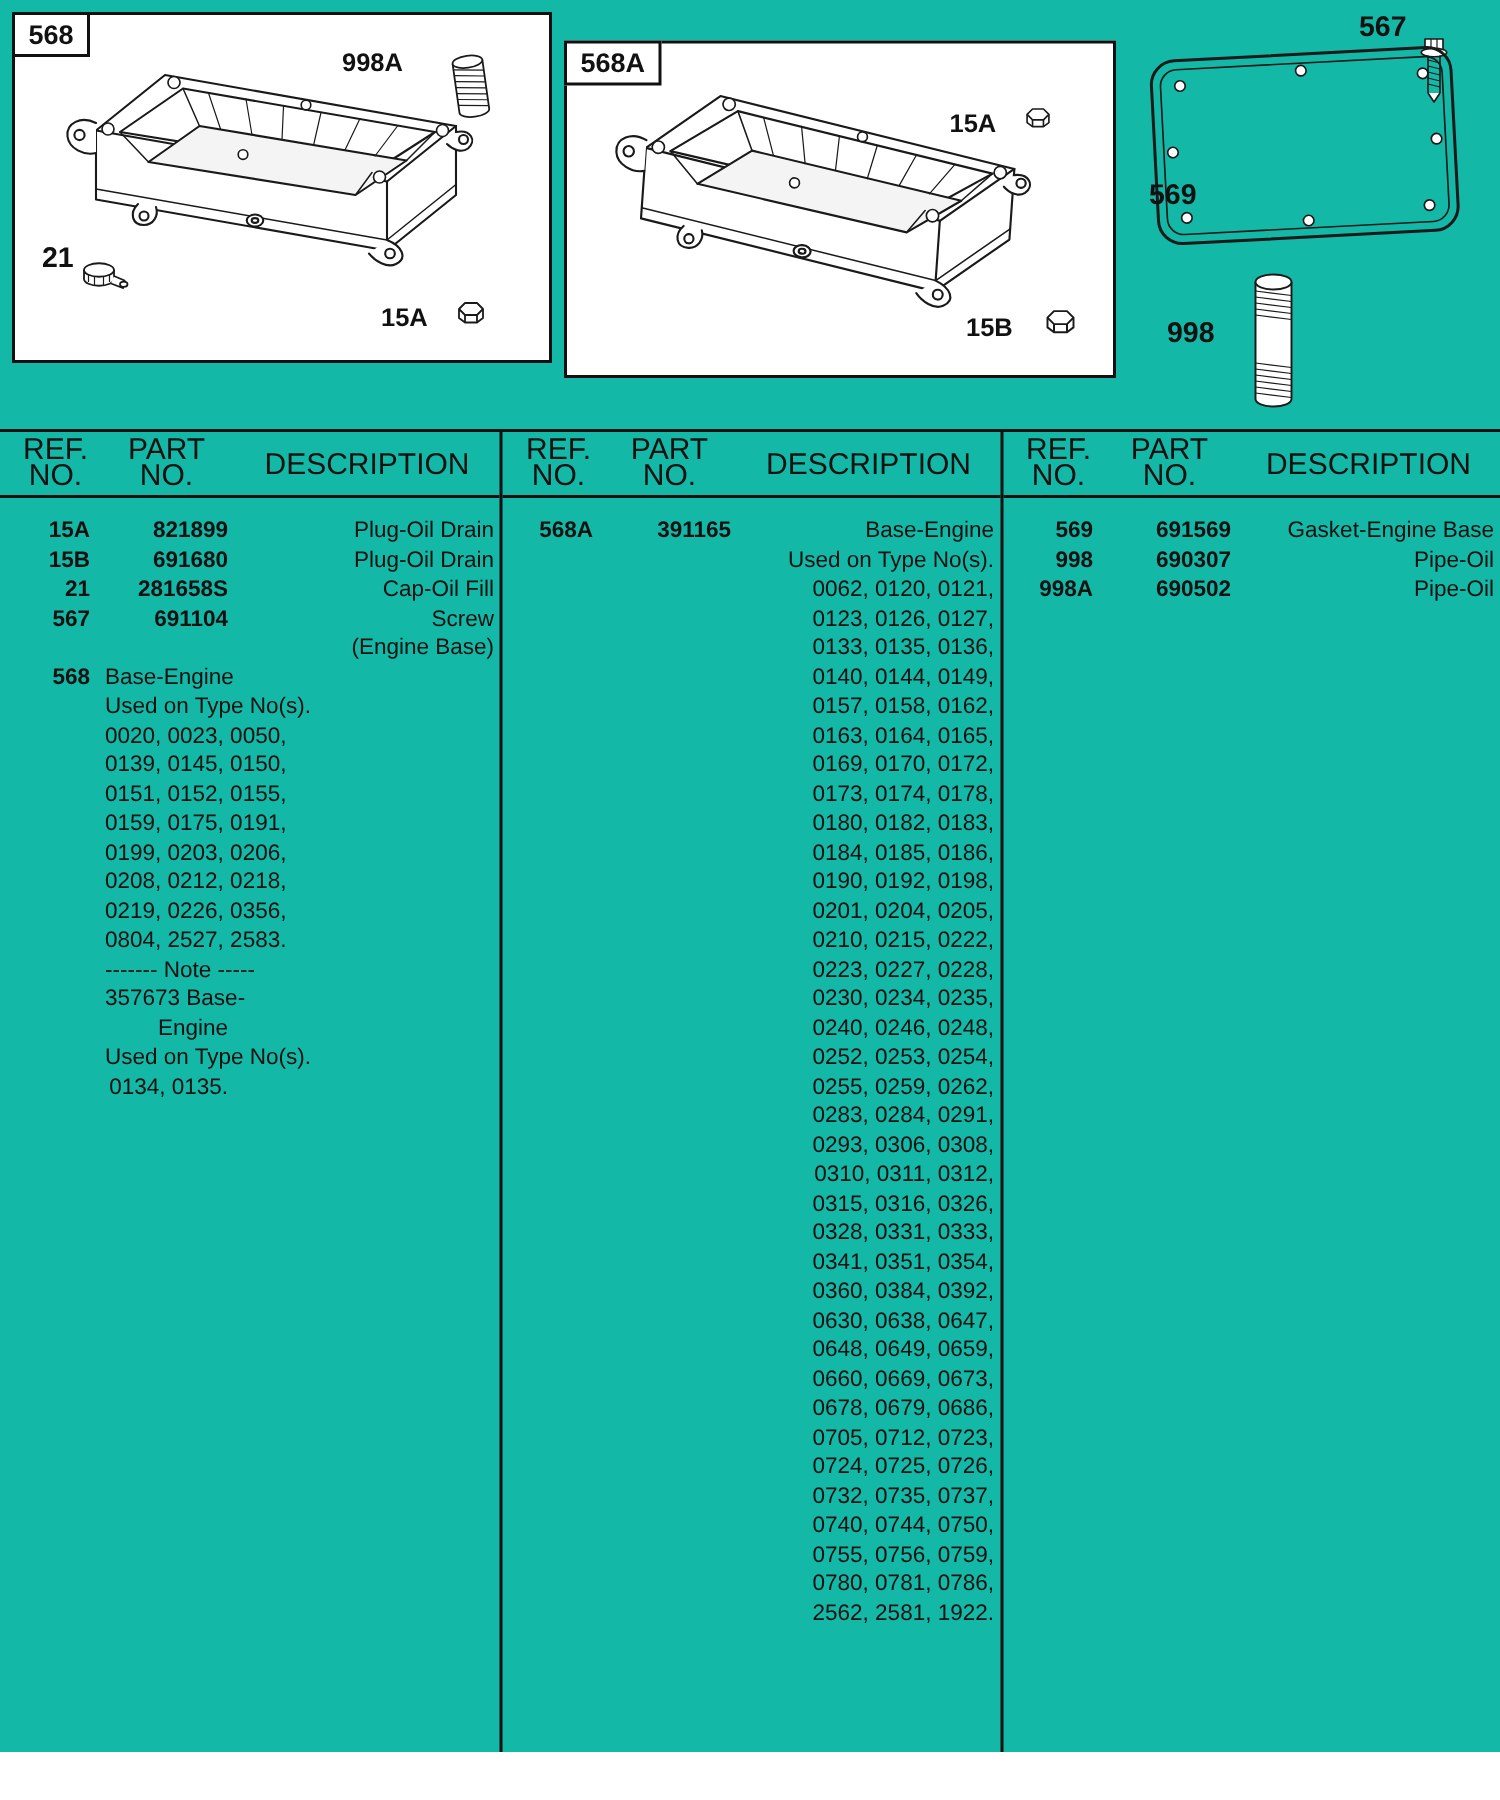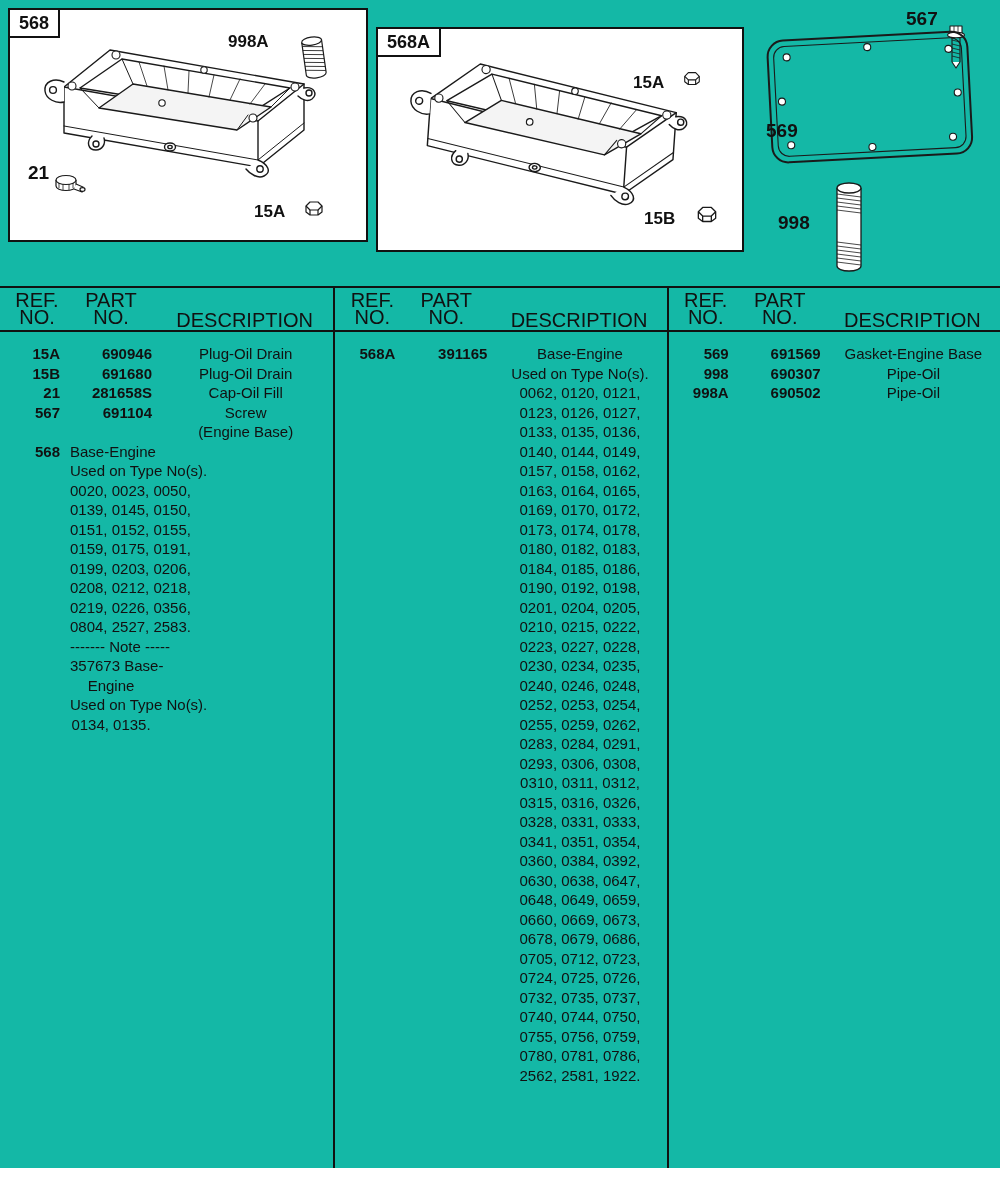--- a/index.html
+++ b/index.html
@@ -21,26 +21,26 @@
   
   .table-area{position:absolute;left:0;top:286px;width:1000px;height:914px;
               border-top:2px solid #111;border-bottom:2px solid #111;
               box-sizing:border-box;display:flex;}
   .parts-column{width:333.33px;box-sizing:border-box;flex:0 0 auto;}
   .parts-column + .parts-column{border-left:2px solid #111;}
   .column-header{height:38px;border-bottom:2px solid #111;box-sizing:content-box;
                  display:grid;grid-template-columns:46px 82px 1fr;column-gap:10px;
                  padding:4px 6px 0 14px;font-size:20px;line-height:17px;}
   .hdr-cell{text-align:center;}
-  .hdr-desc{align-self:end;text-align:center;padding-bottom:1px;}
+  .hdr-desc{align-self:end;text-align:center;padding-bottom:11px;}
   .col-body{padding:12px 4px 0 14px;}
   .entry{display:grid;grid-template-columns:46px 82px 1fr;column-gap:10px;
          font-size:15px;line-height:19.5px;}
   .cell-ref,.cell-part{font-weight:bold;text-align:right;white-space:nowrap;}
-  .cell-desc{text-align:center;}
+  .cell-desc{text-align:right;}
   .desc-line{white-space:nowrap;}
   .desc-line .b{font-weight:normal;}
 </style>
 </head>
 <body>
 
 <svg width="0" height="0" style="position:absolute" aria-hidden="true">
   <defs>
     <g id="pan" stroke="#1a1a1a" fill="#fff" stroke-width="1.4" stroke-linejoin="round" stroke-linecap="round">
       <path d="M78,28 L272,62 L272,108 L226,145 L32,111 L32,65 Z"></path>
@@ -238,21 +238,21 @@
         </div>
         <div class="hdr-cell">
           <div>PART</div>
           <div>NO.</div>
         </div>
         <div class="hdr-cell hdr-desc">DESCRIPTION</div>
       </div>
       <div class="col-body">
           <div class="entry">
             <div class="cell-ref">15A</div>
-            <div class="cell-part">690946</div>
+            <div class="cell-part">821899</div>
             <div class="cell-desc">
               <div class="desc-line">Plug-Oil Drain</div>
             </div>
           </div>
           <div class="entry">
             <div class="cell-ref">15B</div>
             <div class="cell-part">691680</div>
             <div class="cell-desc">
               <div class="desc-line">Plug-Oil Drain</div>
             </div>

